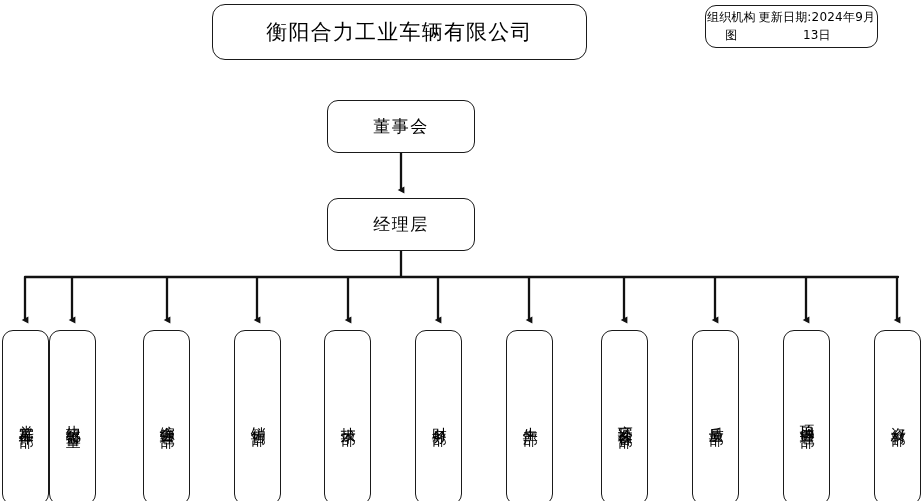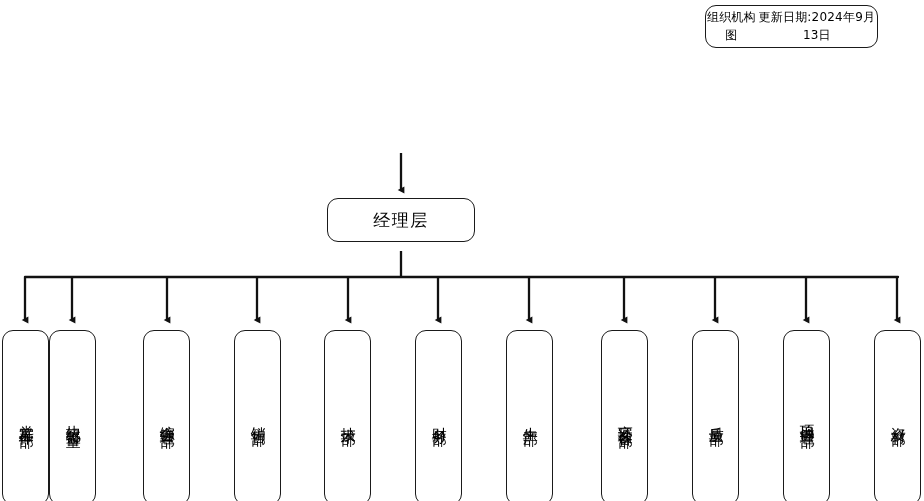--- a/index.html
+++ b/index.html
@@ -53,21 +53,21 @@
     top: 100px;
     width: 148px;
     height: 53px;
     font-size: 17px;
     letter-spacing: 1.5px;
   }
   #manager-node {
     left: 327px;
     top: 198px;
     width: 148px;
-    height: 44px;
+    height: 53px;
     font-size: 17px;
     letter-spacing: 1.5px;
   }
 
   .dept-node {
     position: absolute;
     box-sizing: border-box;
     background: #ffffff;
     border: 1.3px solid #1a1a1a;
     border-radius: 11px;
@@ -123,26 +123,32 @@
       <path d="M348,277 L348,320" marker-end="url(#arrowhead)"></path>
       <path d="M438,277 L438,320" marker-end="url(#arrowhead)"></path>
       <path d="M529,277 L529,320" marker-end="url(#arrowhead)"></path>
       <path d="M624,277 L624,320" marker-end="url(#arrowhead)"></path>
       <path d="M715,277 L715,320" marker-end="url(#arrowhead)"></path>
       <path d="M806,277 L806,320" marker-end="url(#arrowhead)"></path>
       <path d="M897,277 L897,320" marker-end="url(#arrowhead)"></path>
     </g>
   </svg>
 
+  <div class="node rounded-lg" id="company-node">
+    <span>衡阳合力工业车辆有限公司</span>
+  </div>
 
   <div class="node rounded-md" id="meta-node">
     <span>组织机构图</span>
     <span>更新日期:2024年9月13日</span>
   </div>
 
+  <div class="node rounded-md" id="board-node">
+    <span>董事会</span>
+  </div>
 
   <div class="node rounded-md" id="manager-node">
     <span>经理层</span>
   </div>
 
   <div class="dept-node" style="left:2px">
       <span class="dept-label">党群工作部</span>
     </div>
   <div class="dept-node" style="left:49px">
       <span class="dept-label">执纪监督室</span>

